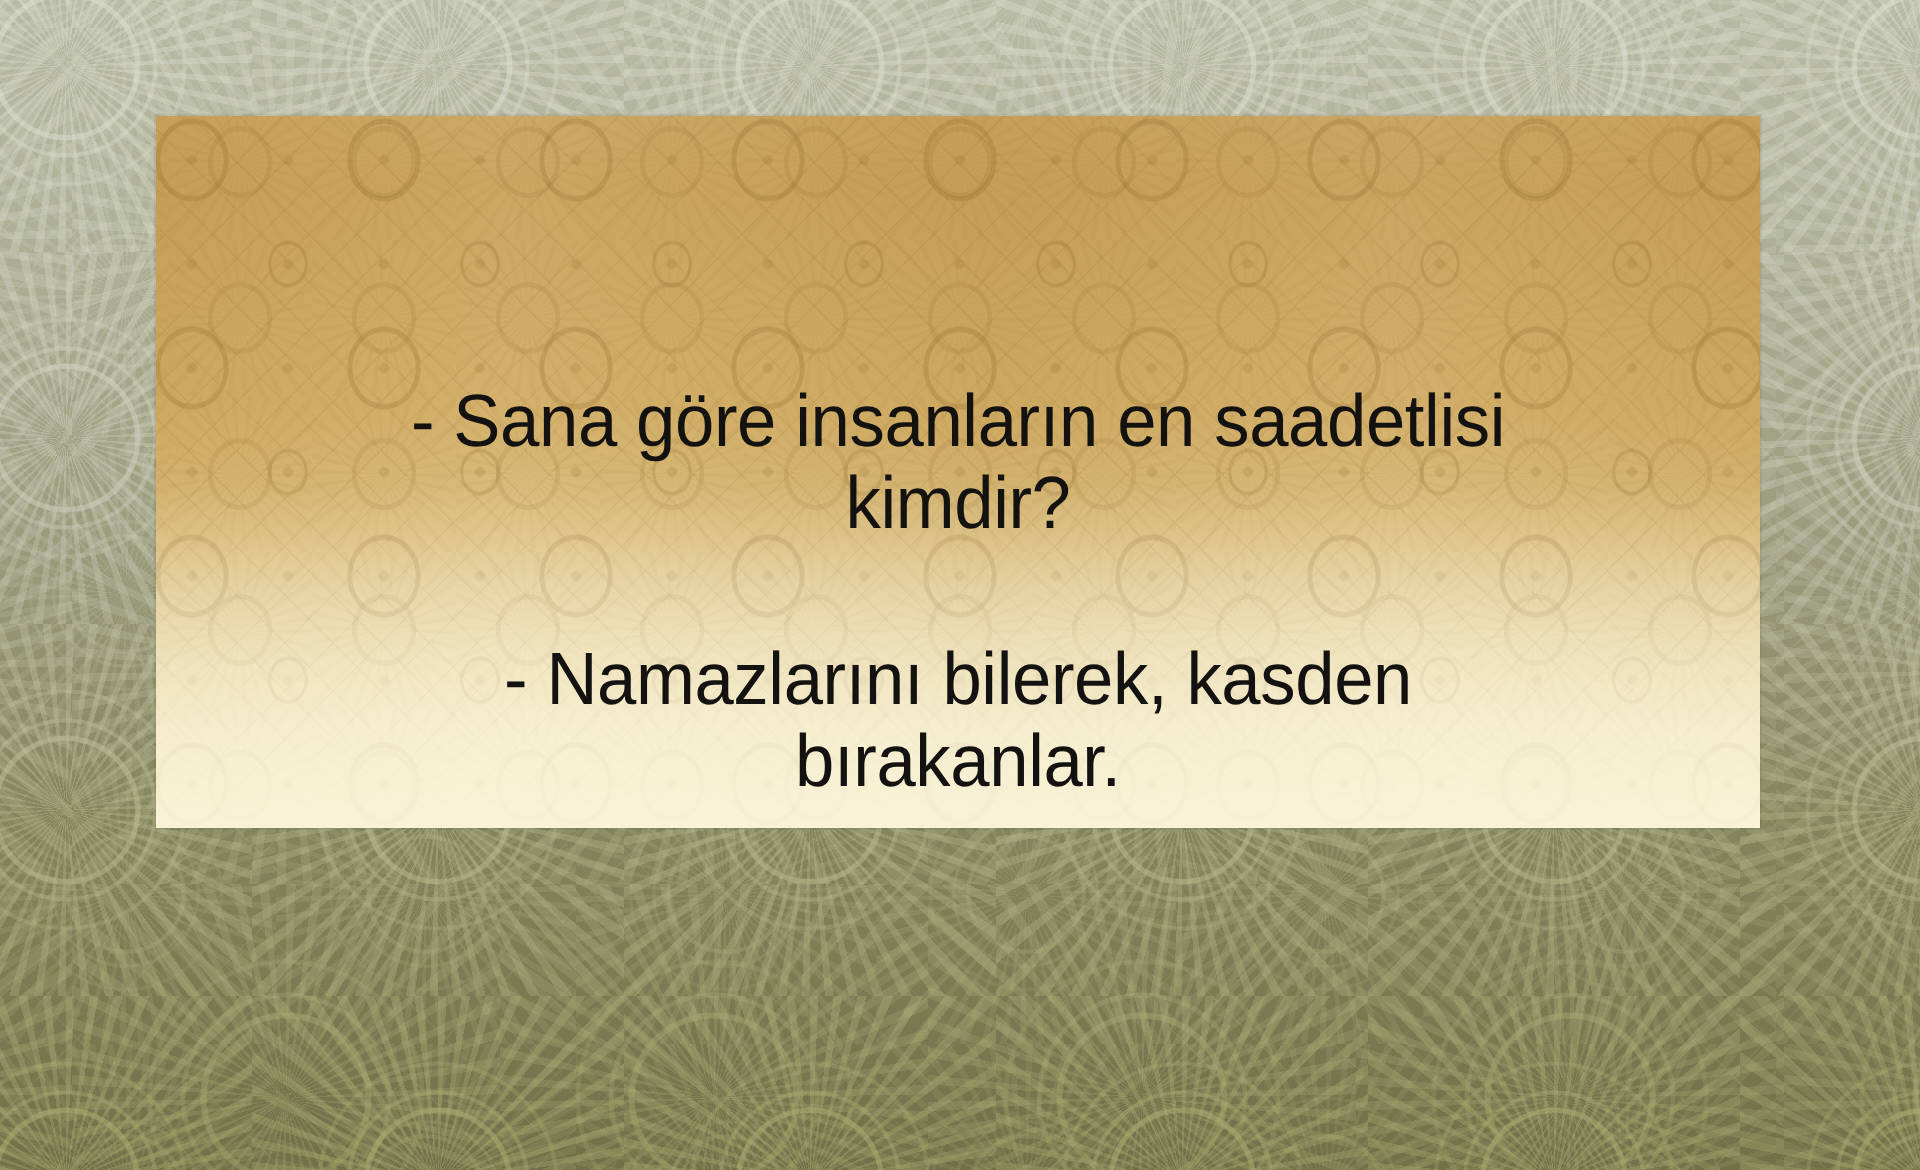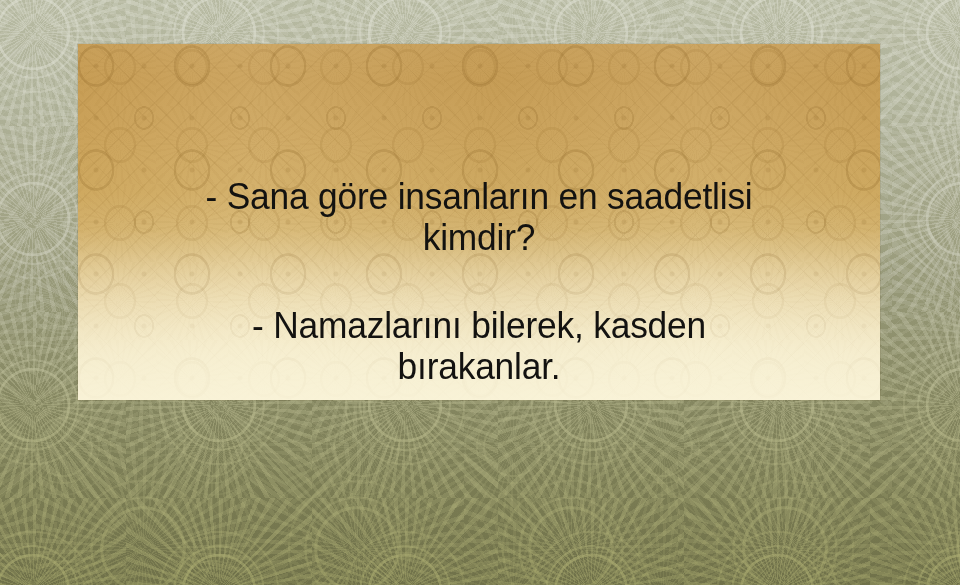--- a/index.html
+++ b/index.html
@@ -78,21 +78,21 @@
       rgba(40,40,18,.04) 40%,
       rgba(46,46,20,.12) 72%,
       rgba(46,46,20,.18) 100%);
     pointer-events: none;
   }
 
   
   .panel {
     position: absolute;
     left: 78px;
-    top: 44px;
+    top: 58px;
     width: 802px;
     height: 356px;
     overflow: hidden;
     box-shadow: 0 0 0 1px rgba(90,70,30,.10);
     text-decoration: underline;
   }
   .panel-bg {
     position: absolute;
     inset: 0;
     background:

